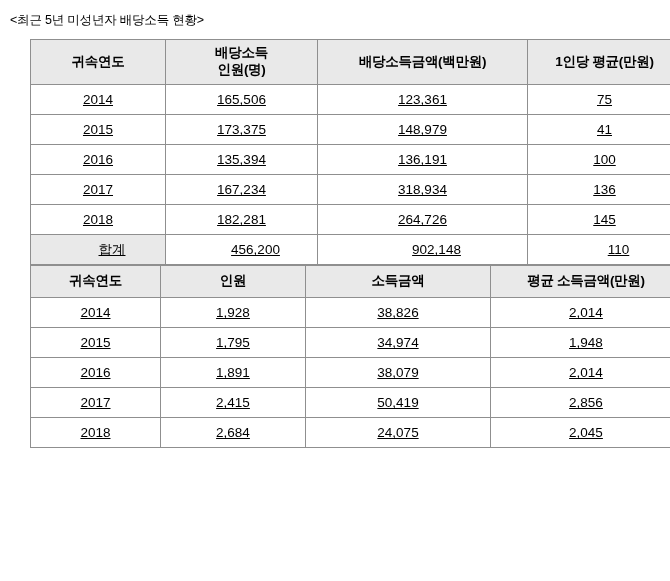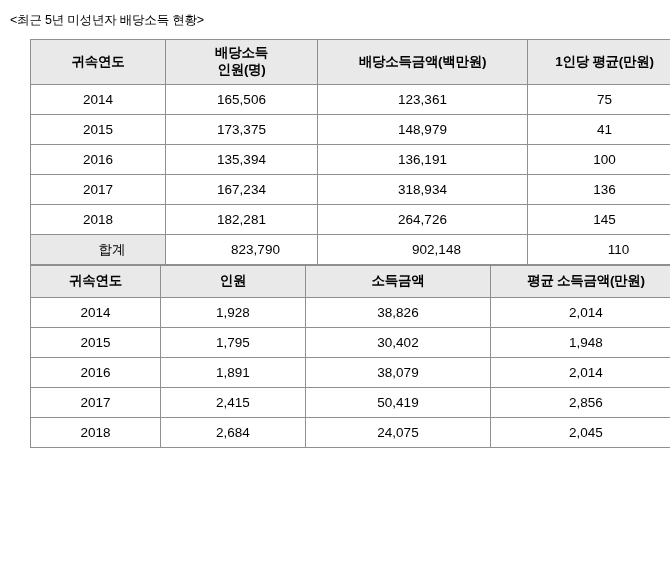--- a/index.html
+++ b/index.html
@@ -61,20 +61,21 @@
     height: 44px;
     letter-spacing: -0.3px;
     line-height: 1.25;
   }
   table.t2 thead th {
     height: 31px;
   }
   tbody td {
     height: 29px;
     letter-spacing: 0px;
+    text-decoration: underline;
   }
   tbody tr.total td {
     font-weight: normal;
     padding-left: 28px;
   }
   tbody tr.total td.rowhead {
     background: #e9e9e9;
   }
   .th-two-line span { display: block; }
 
@@ -150,21 +151,21 @@
         <td>136</td>
       </tr>
       <tr>
         <td>2018</td>
         <td>182,281</td>
         <td>264,726</td>
         <td>145</td>
       </tr>
       <tr class="total">
         <td class="rowhead">합계</td>
-        <td>823,790</td>
+        <td>456,200</td>
         <td>902,148</td>
         <td>110</td>
       </tr>
     </tbody>
   </table>
 
 
 
   <table class="t2">
     <colgroup>
@@ -192,21 +193,21 @@
     <tbody>
       <tr>
         <td>2014</td>
         <td>1,928</td>
         <td>38,826</td>
         <td>2,014</td>
       </tr>
       <tr>
         <td>2015</td>
         <td>1,795</td>
-        <td>30,402</td>
+        <td>34,974</td>
         <td>1,948</td>
       </tr>
       <tr>
         <td>2016</td>
         <td>1,891</td>
         <td>38,079</td>
         <td>2,014</td>
       </tr>
       <tr>
         <td>2017</td>

